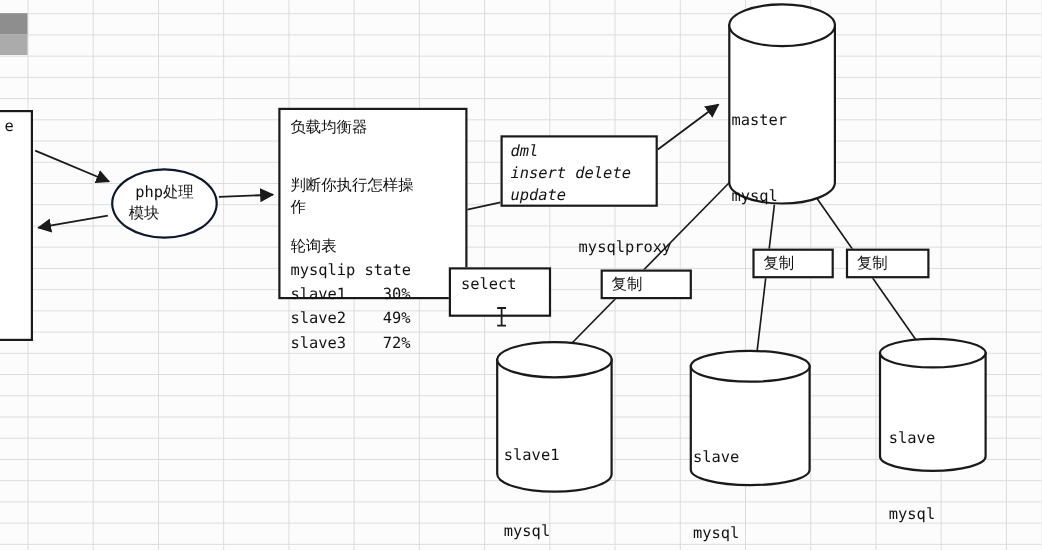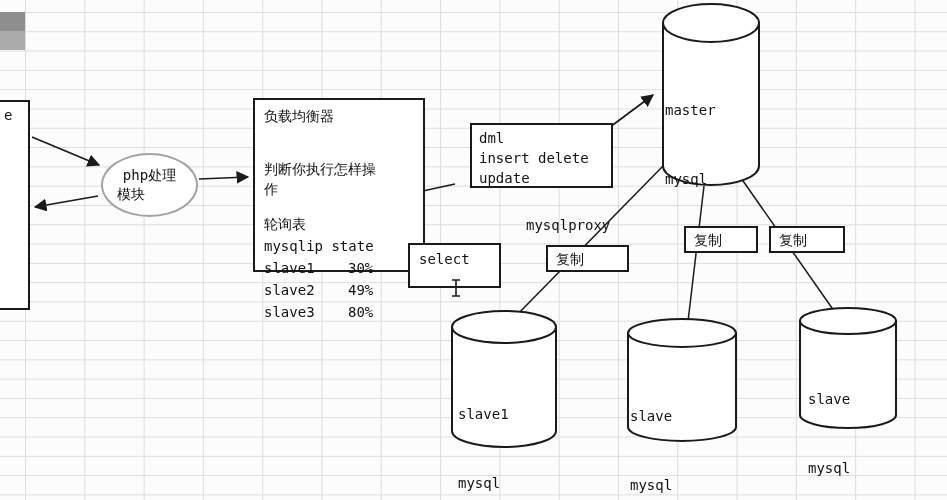--- a/index.html
+++ b/index.html
@@ -22,21 +22,21 @@
   .lb-line { height:22px; line-height:22px; white-space:pre; }
   .lb-dec  { height:20px; line-height:20px; white-space:pre; }
   .sp1 { height:32px; }
   .sp2 { height:14px; }
   .lb-row { height:22px; line-height:22px; display:flex; }
   .lb-row .nm { width:84px; }
   .dml { padding:3px 7px; line-height:20px; }
   .dml div { white-space:pre; }
   .sel { padding:4px 9px; line-height:20px; }
   .copybox { padding:2px 8px; line-height:20px; }
-  .ellipse { position:absolute; background:#fff; border:2px solid #a3a3a3; border-radius:50%;
+  .ellipse { position:absolute; background:#fff; border:2px solid #0f172a; border-radius:50%;
              display:flex; flex-direction:column; justify-content:center; align-items:center;
              color:#111; font-size:14px; line-height:19px; }
   .dbtext div { white-space:pre; }
 </style>
 </head>
 <body>
 
 <div class="canvas">
   <div class="grid"></div>
   <div class="cell-dark" style="top:12px;background:#8e8e8e;"></div>
@@ -96,25 +96,25 @@
     <div class="lb-row">
       <span class="nm">slave1</span>
       <span class="vl">30%</span>
     </div>
     <div class="lb-row">
       <span class="nm">slave2</span>
       <span class="vl">49%</span>
     </div>
     <div class="lb-row">
       <span class="nm">slave3</span>
-      <span class="vl">80%</span>
+      <span class="vl">72%</span>
     </div>
   </div>
 
-  <div class="box dml" style="left:470px;top:123px;width:143px;height:65px;">
+  <div class="box dml" style="left:455px;top:123px;width:143px;height:65px;font-style:italic;">
     <div>dml</div>
     <div>insert delete</div>
     <div>update</div>
   </div>
 
   <div class="box sel" style="left:408px;top:243px;width:93px;height:45px;">
     <div>select</div>
   </div>
   <svg style="position:absolute;left:449px;top:277px;" width="14" height="22">
     <path d="M7,3 L7,19 M3,3 L11,3 M3,19 L11,19" stroke="#1a1a1a" stroke-width="1.6" fill="none"></path>

